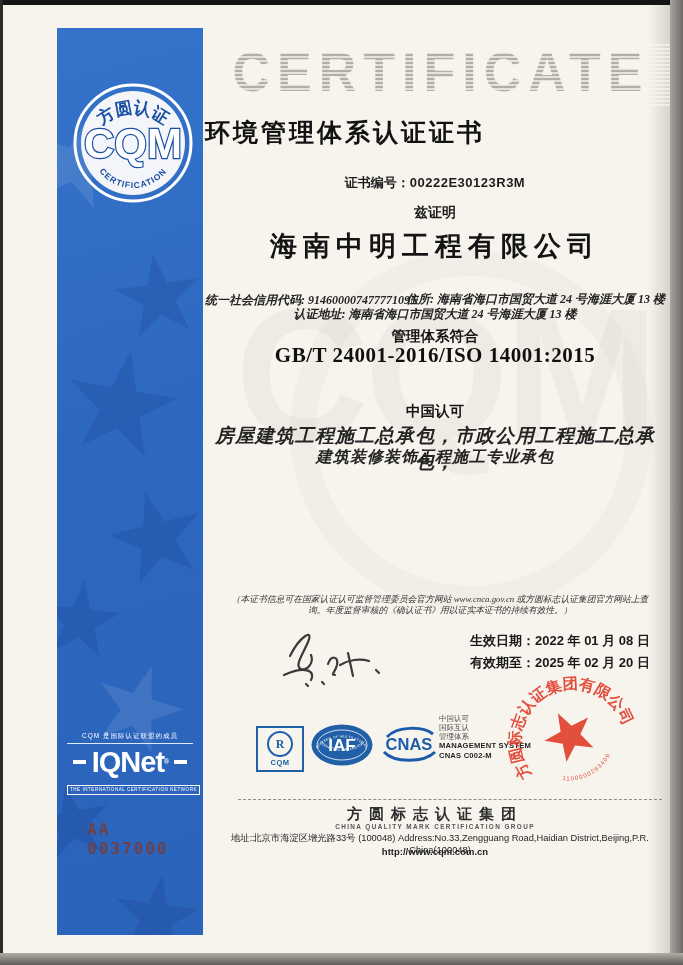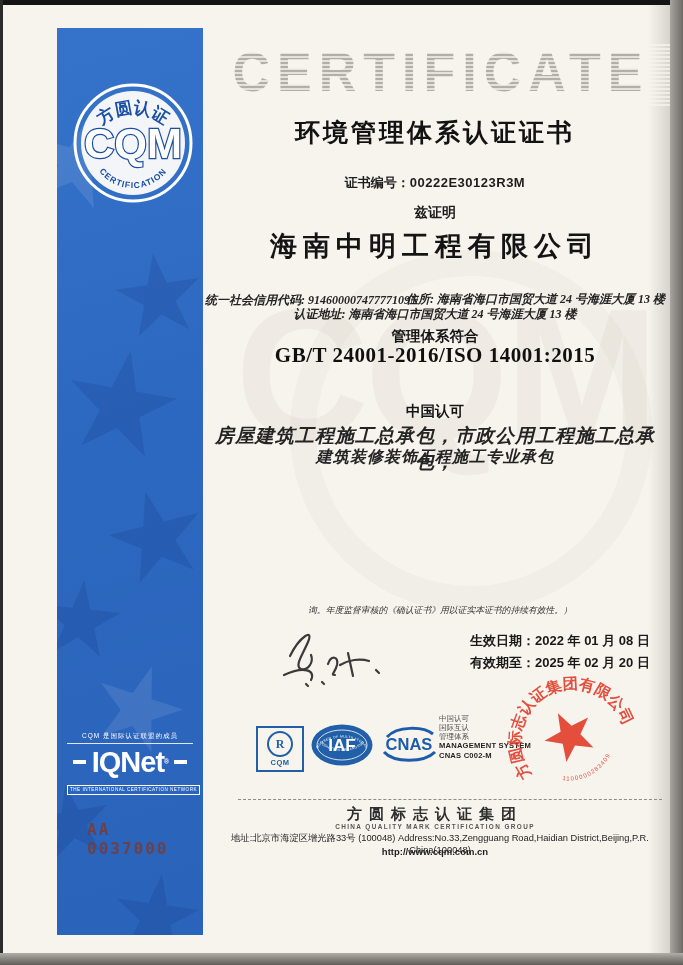--- a/index.html
+++ b/index.html
@@ -43,21 +43,21 @@
   .wm-cqm{position:absolute;left:235px;top:268px;width:420px;text-align:center;
           font-family:"Liberation Sans",sans-serif;font-weight:bold;font-size:185px;
           color:rgba(150,138,115,0.08);letter-spacing:-4px;}
 
   
   .wm-cert{position:absolute;left:205px;top:42px;width:472px;text-align:center;white-space:nowrap;
            font-family:"Liberation Sans",sans-serif;font-weight:bold;font-size:52px;
            letter-spacing:7px;color:#b2afaa;transform:scaleY(1.08);}
   .wm-stripes{position:absolute;left:205px;top:42px;width:472px;height:64px;
               background:repeating-linear-gradient(180deg,rgba(247,244,238,0) 0 2px,rgba(247,244,238,0.75) 2px 4px);}
-  .cert-title{position:absolute;left:205px;top:116px;width:460px;text-align:center;color:#121212;
+  .cert-title{position:absolute;left:205px;top:116px;width:460px;color:#121212;
               font-family:"Liberation Sans",sans-serif;font-weight:700;font-size:25px;letter-spacing:3px;}
   .certno{position:absolute;left:205px;top:174px;width:460px;text-align:center;color:#1d1d1d;
           font-family:"Liberation Sans",sans-serif;font-size:13px;font-weight:700;}
   .certno .num{font-weight:600;letter-spacing:.5px;}
   .attest{position:absolute;left:205px;top:204px;width:460px;text-align:center;
           font-size:14px;font-weight:700;color:#1b1b1b;}
 
   
   .company{position:absolute;left:205px;top:228px;width:460px;text-align:center;color:#141414;
            font-size:27px;font-weight:600;letter-spacing:6px;}
@@ -165,21 +165,21 @@
   <div class="credit kaiti">统一社会信用代码: 91460000747777109N</div>
   <div class="addr kaiti">住所: 海南省海口市国贸大道 24 号海涯大厦 13 楼</div>
   <div class="cert-addr kaiti">认证地址: 海南省海口市国贸大道 24 号海涯大厦 13 楼</div>
   <div class="conforms">管理体系符合</div>
   <div class="standard">GB/T 24001-2016/ISO 14001:2015</div>
   <div class="scope-title">中国认可</div>
   <div class="scope1 kaiti">房屋建筑工程施工总承包，市政公用工程施工总承包，</div>
   <div class="scope2 kaiti">建筑装修装饰工程施工专业承包</div>
 
   <div class="note">
-    <br>
+    <span>（本证书信息可在国家认证认可监督管理委员会官方网站 www.cnca.gov.cn 或方圆标志认证集团官方网站上查</span><br>
     <span>询。年度监督审核的《确认证书》用以证实本证书的持续有效性。）</span>
   </div>
 
   <svg class="sig" viewBox="0 0 118 70">
     <g fill="none" stroke="#3a3a3a" stroke-width="2.2" stroke-linecap="round">
       <path d="M 14,34 C 24,14 38,6 32,20 C 27,32 18,44 25,47 C 32,49 38,40 35,33"></path>
       <path d="M 8,53 C 28,44 40,48 35,58"></path>
       <path d="M 52,42 C 55,33 63,34 61,43 C 59,51 54,53 59,53"></path>
       <path d="M 72,31 L 77,54"></path>
       <path d="M 64,43 C 72,38 84,36 93,39"></path>

